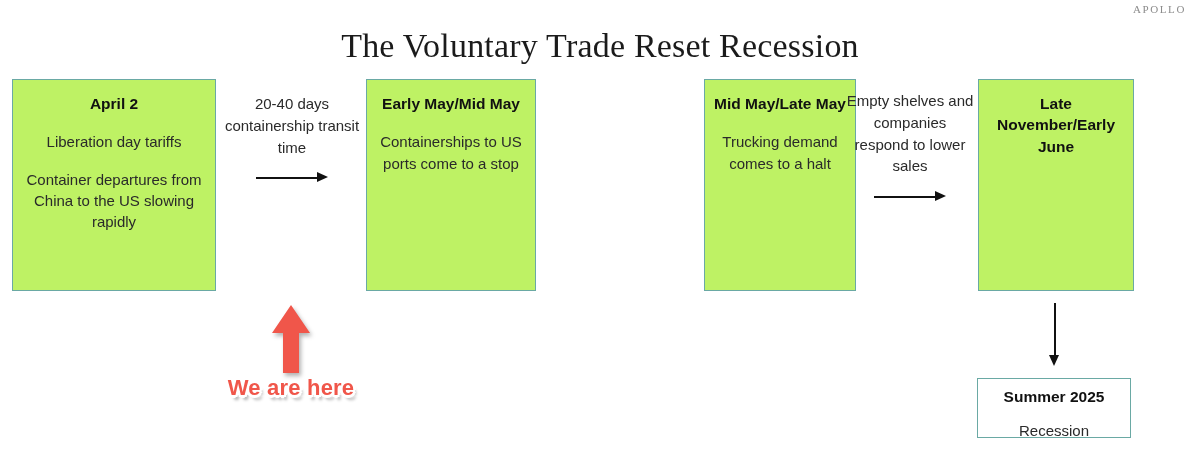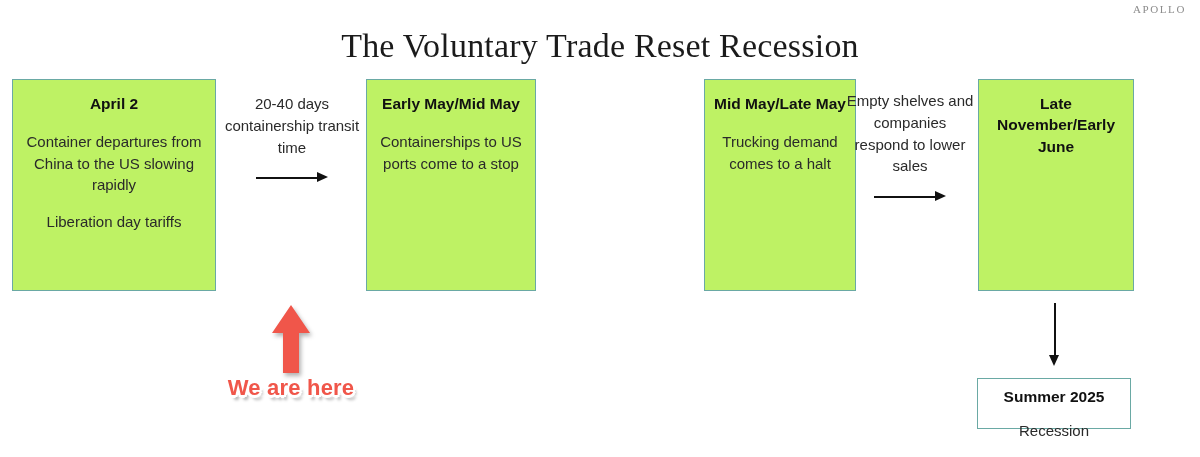--- a/index.html
+++ b/index.html
@@ -142,21 +142,21 @@
     border-right: 5.5px solid transparent;
     border-top: 11px solid #111111;
   }
 
   
   #box-recession {
     position: absolute;
     left: 977px;
     top: 378px;
     width: 154px;
-    height: 51px;
+    height: 60px;
     box-sizing: border-box;
     border: 1.6px solid #6aa9a4;
     background: #ffffff;
     text-align: center;
     padding: 7px 6px 16px 6px;
   }
   #box-recession .stage-title { font-size: 15.5px; margin-top: 0; }
   #box-recession .stage-body  { font-size: 15px; margin-top: 13px; }
 
   
@@ -198,22 +198,22 @@
 <body>
 
 <div id="slide">
 
   <div class="brand">APOLLO</div>
 
   <div class="slide-title">The Voluntary Trade Reset Recession</div>
 
   <div class="stage-box" id="box-1">
     <div class="stage-title">April 2</div>
+    <div class="stage-body">Liberation day tariffs</div>
     <div class="stage-body">Container departures from China to the US slowing rapidly</div>
-    <div class="stage-body">Liberation day tariffs</div>
   </div>
 
   <div class="connector" id="conn-1">
     <div class="connector-label">20-40 days containership transit time</div>
     <div class="arrow-right">
       <span class="shaft"></span>
         <span class="head"></span>
     </div>
   </div>
 

